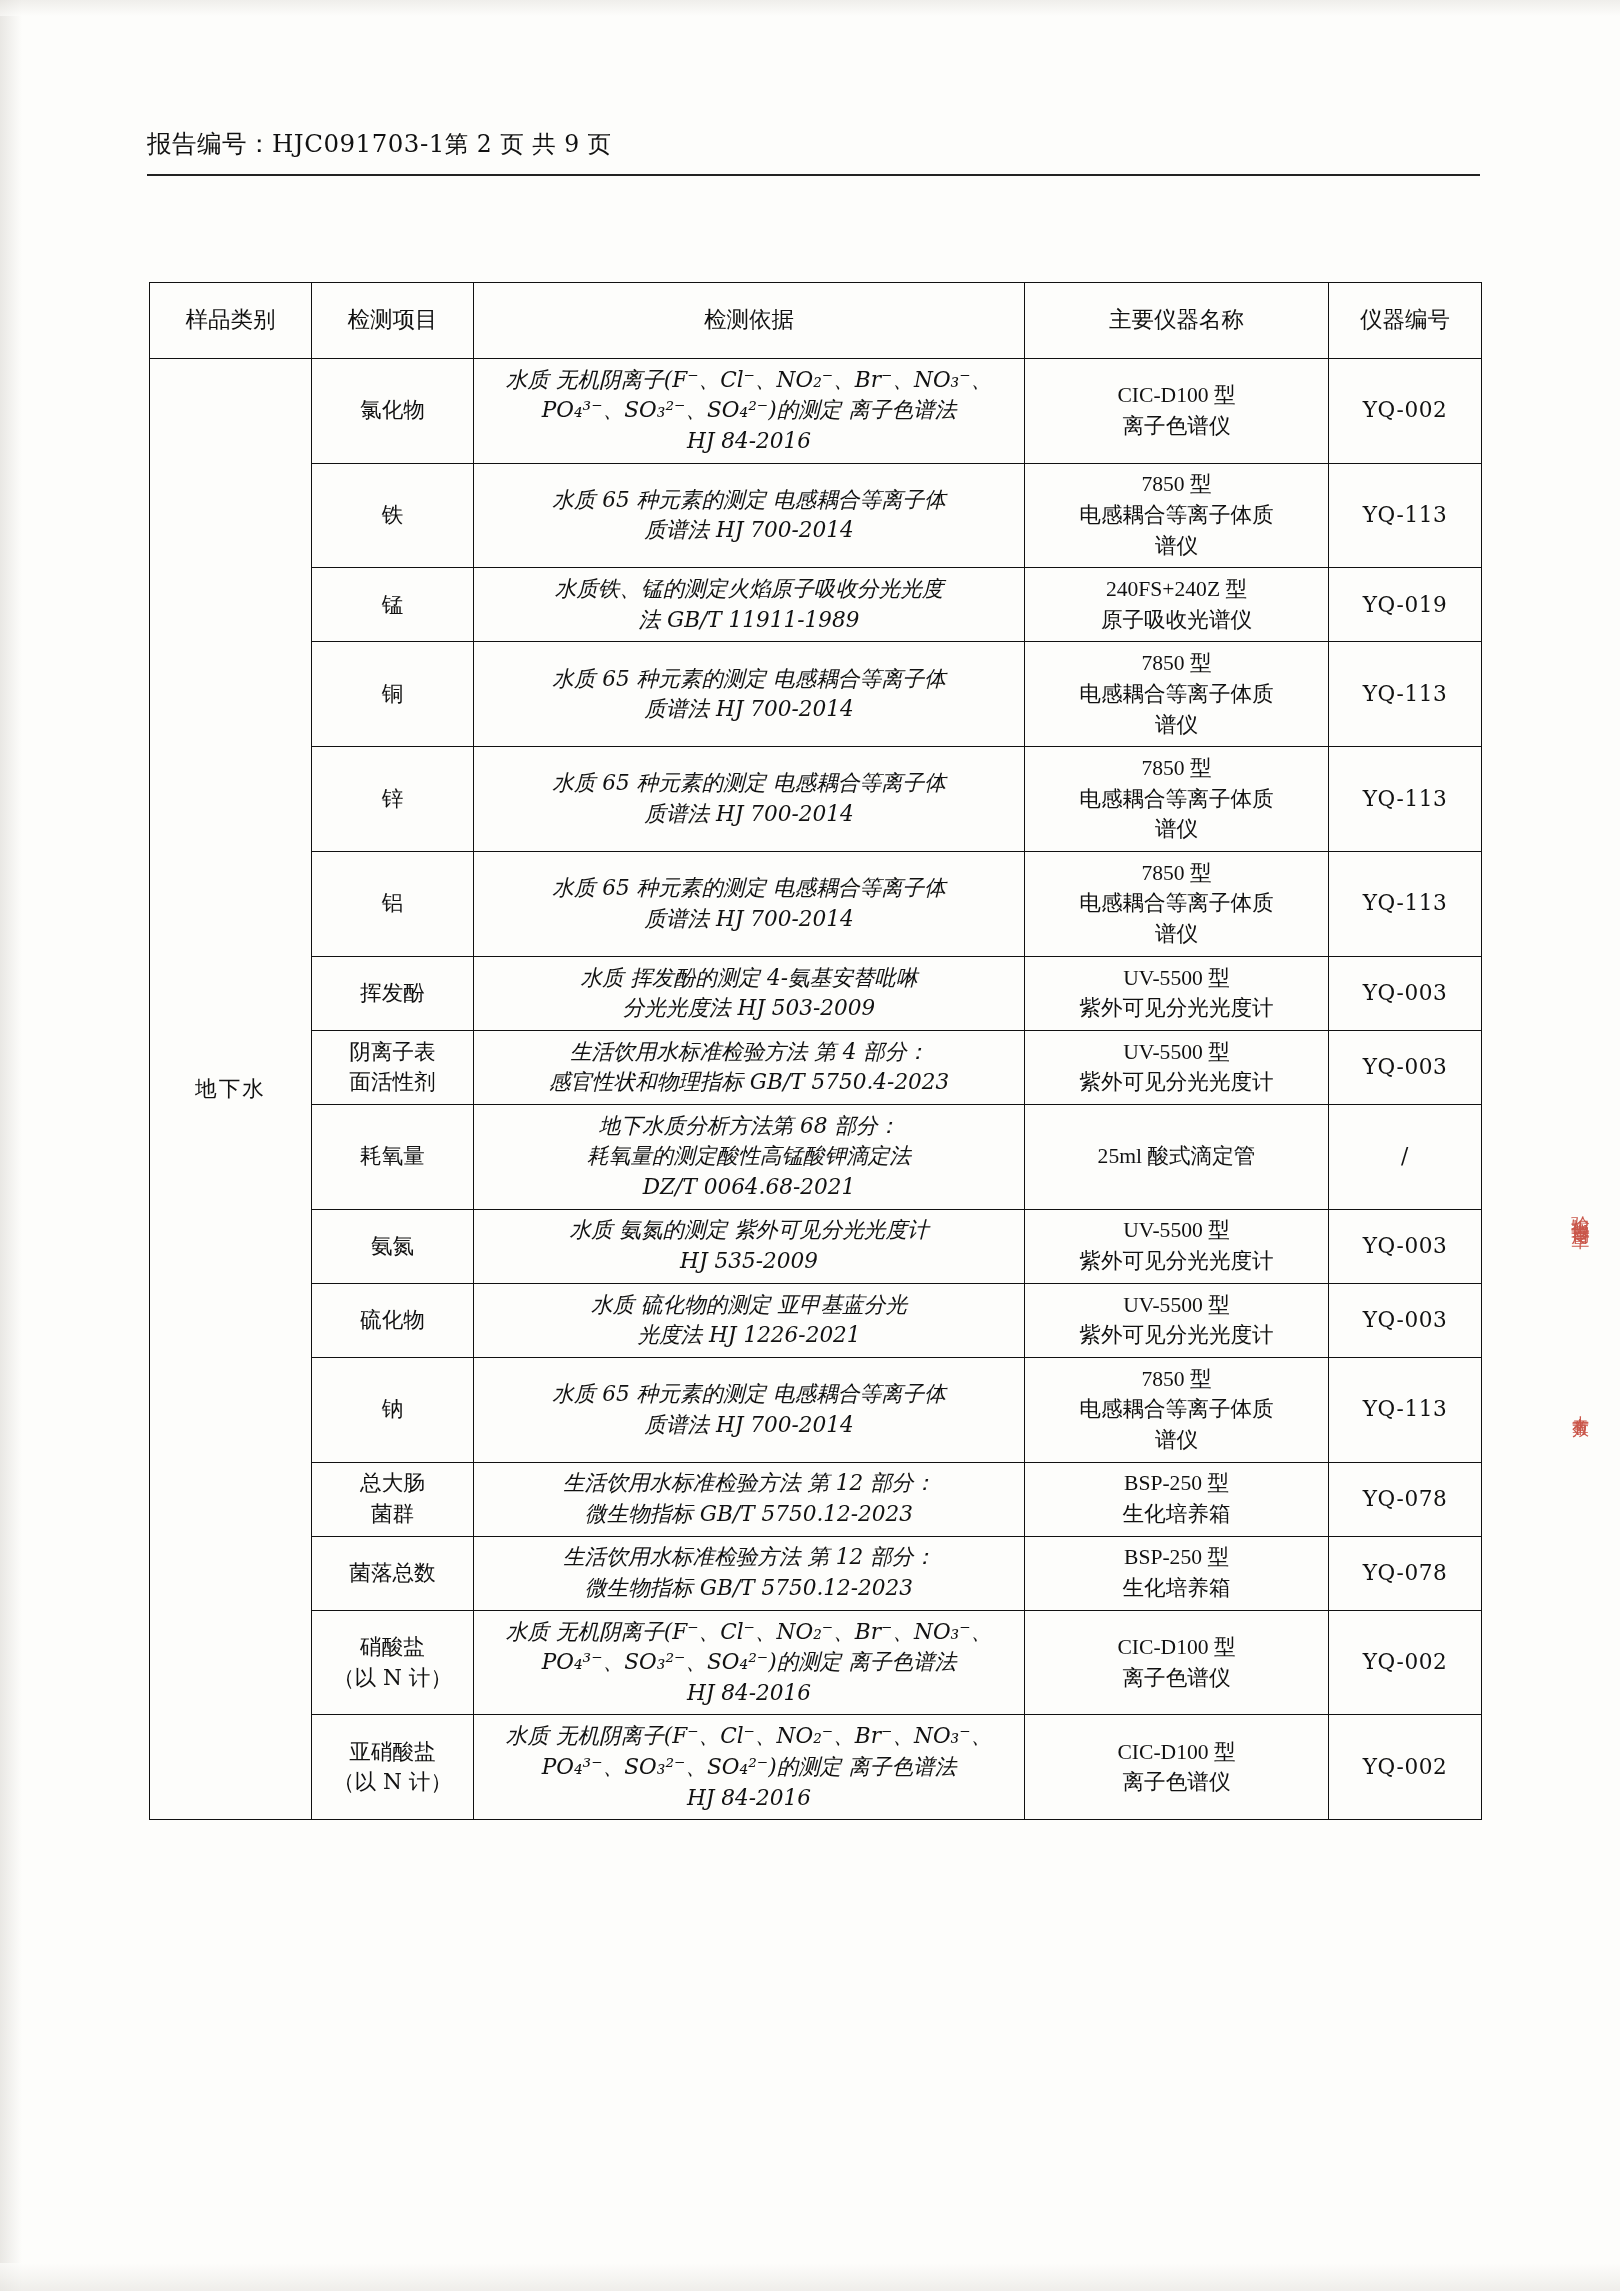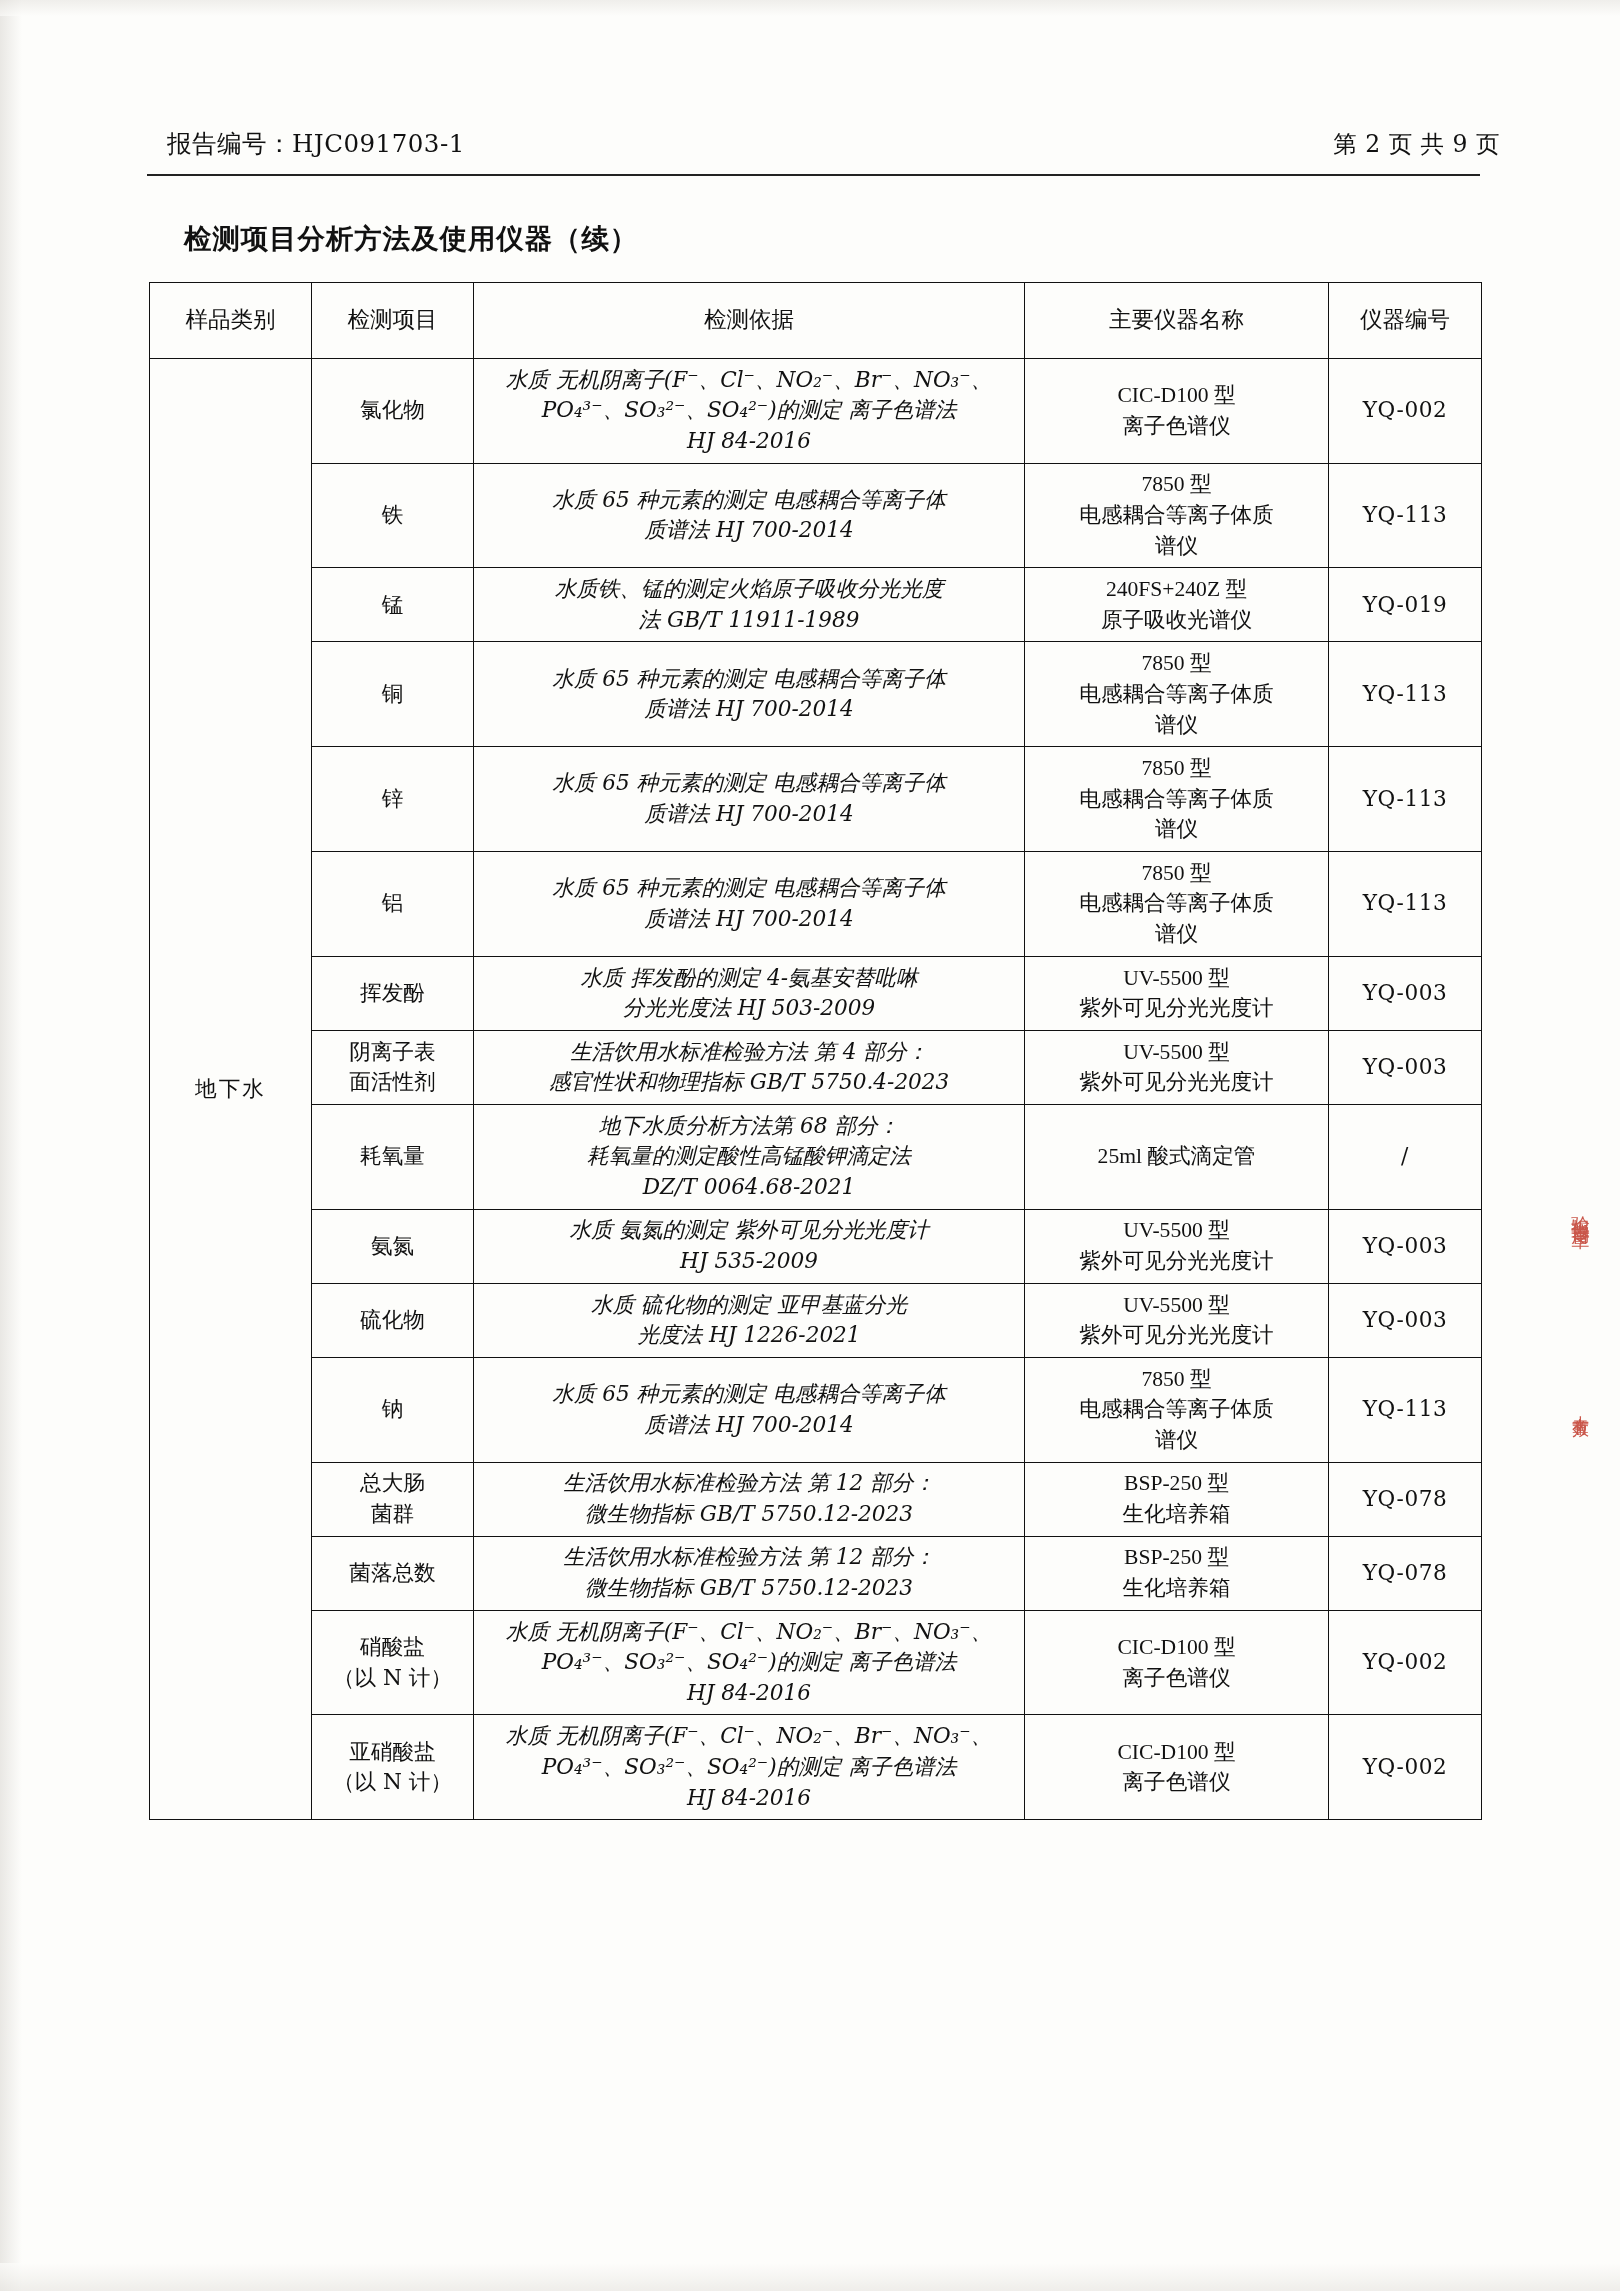--- a/index.html
+++ b/index.html
@@ -39,25 +39,23 @@
     opacity: .7;
   }
 
   
   .header {
     position: absolute;
     left: 147px;
     top: 127px;
     width: 1333px;
     display: flex;
-    justify-content: space-between;
     align-items: flex-end;
     font-size: 24.5px;
     letter-spacing: 0.5px;
-    margin-left: 20px;
   }
   .header-left { white-space: nowrap; }
   .header-right { white-space: nowrap; font-size: 23.5px; }
   .header-rule {
     position: absolute;
     left: 147px;
     top: 174px;
     width: 1333px;
     height: 2px;
     background: #222;
@@ -163,21 +161,20 @@
   <div class="paper-edge-top"></div>
   <div class="paper-edge-bottom"></div>
 
 
   <div class="header">
     <div class="header-left">报告编号：HJC091703-1</div>
     <div class="header-right">第 2 页 共 9 页</div>
   </div>
   <div class="header-rule"></div>
 
-  <div class="section-title">检测项目分析方法及使用仪器（续）</div>
 
   <div class="table-wrap">
     <table class="report">
       <colgroup>
         <col class="c-cat">
         <col class="c-item">
         <col class="c-basis">
         <col class="c-instr">
         <col class="c-no">
       </colgroup>

